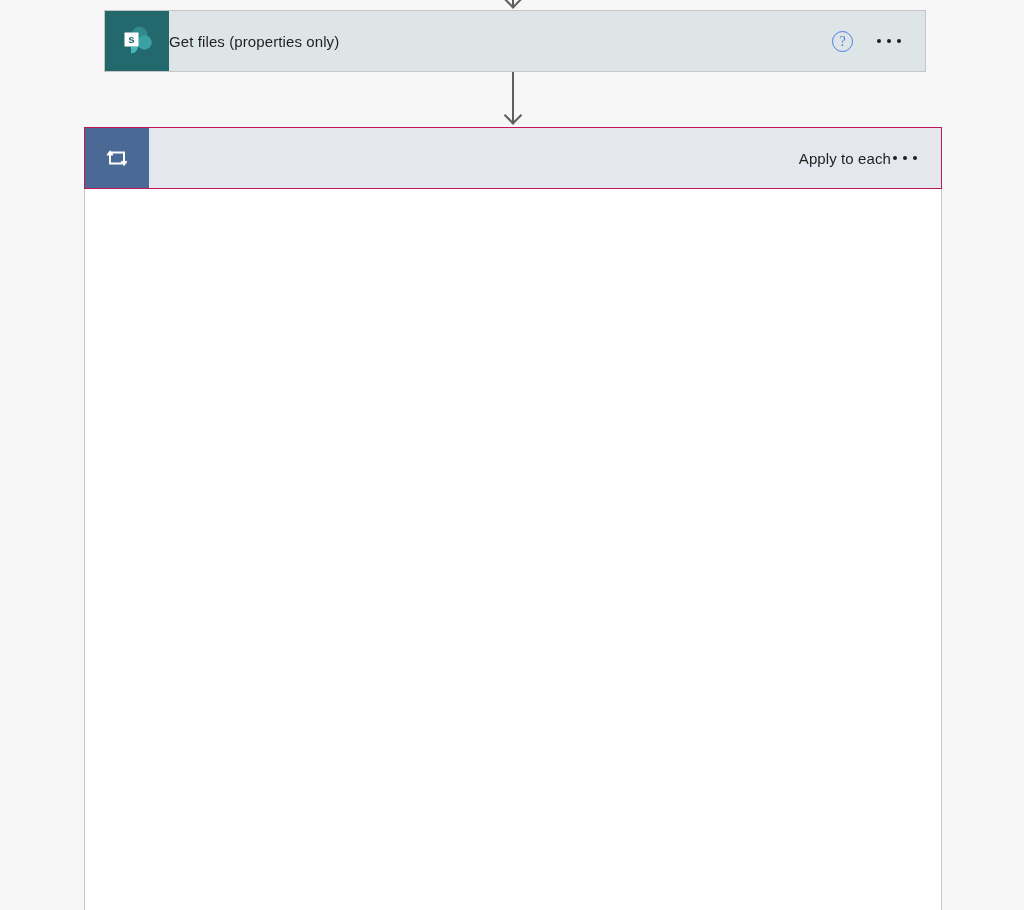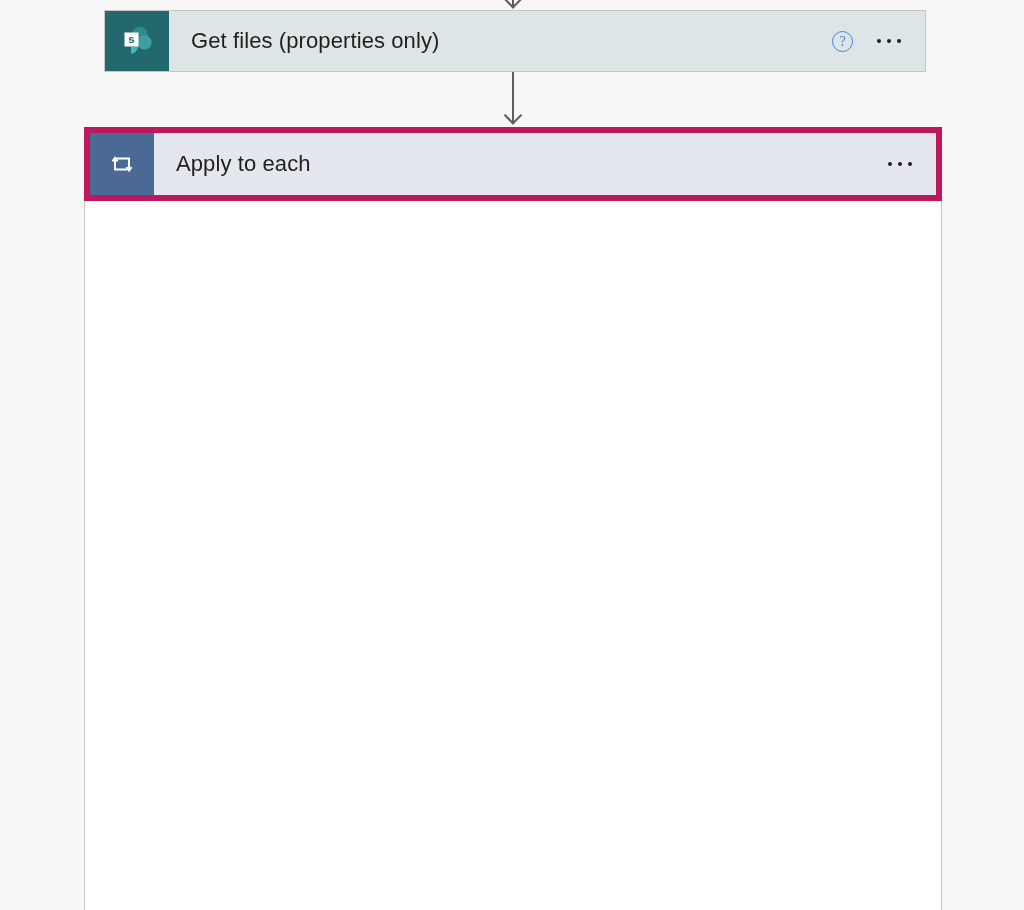--- a/index.html
+++ b/index.html
@@ -30,23 +30,22 @@
     width: 64px;
     height: 100%;
     flex: 0 0 64px;
     background: #23686d;
     display: flex;
     align-items: center;
     justify-content: center;
   }
   .card-title {
     flex: 1 1 auto;
-    font-size: 22px;
+    font-size: 15px;
     color: #201f1e;
-    padding-left: 22px;
     letter-spacing: .1px;
     white-space: nowrap;
   }
   .card-actions {
     flex: 0 0 auto;
     display: flex;
     align-items: center;
     gap: 22px;
     padding-right: 22px;
   }
@@ -101,27 +100,28 @@
     border-bottom: 2px solid #605e5c;
     transform: translateX(-50%) rotate(45deg);
     transform-origin: center;
     margin-bottom: 3px;
   }
   .scope-header {
     position: absolute;
     left: 84px;
     top: 127px;
     width: 858px;
-    height: 74px;
+    height: 62px;
     box-sizing: border-box;
     background: #e4e7ee;
-    border: 6px solid #be185d;
+    border: 1px solid #be185d;
     display: flex;
     align-items: center;
     z-index: 2;
+    text-align: right;
   }
   .scope-header .card-icon {
     background: #4a6a95;
   }
   .scope-body {
     position: absolute;
     left: 84px;
     top: 189px;
     width: 858px;
     height: 728px;

